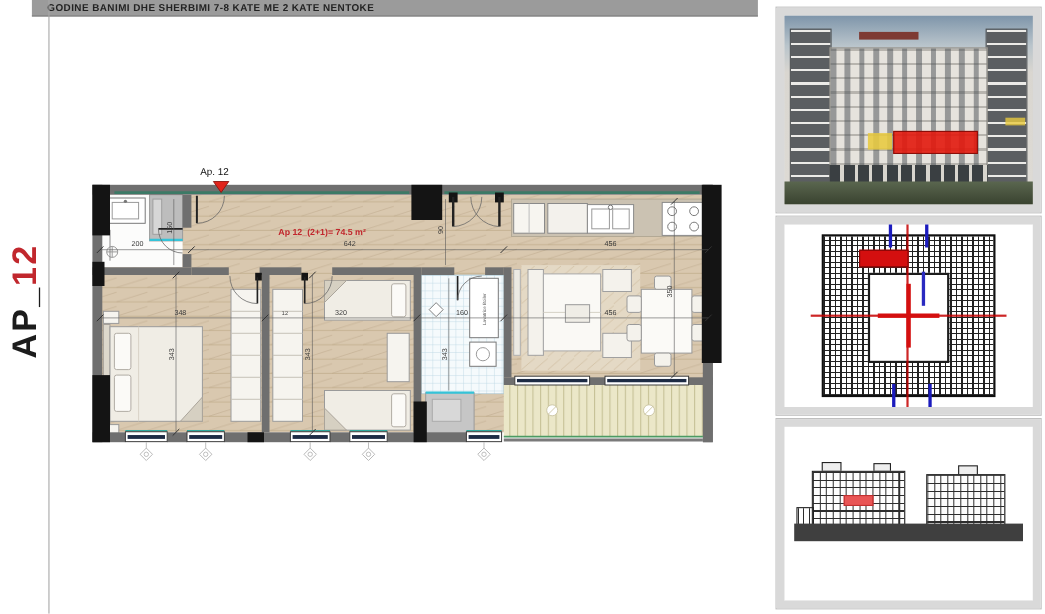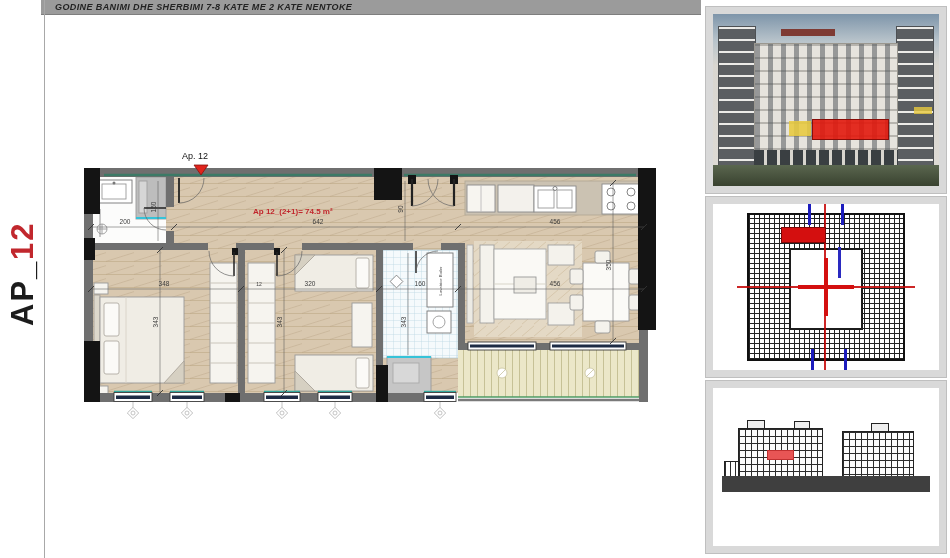--- a/index.html
+++ b/index.html
@@ -2,23 +2,23 @@
 <html><head>
 <meta charset="utf-8">
 <style>
   html,body{margin:0;padding:0;}
   body{
     width:950px;height:558px;position:relative;overflow:hidden;
     background:#ffffff;font-family:"Liberation Sans",sans-serif;
   }
   
   .header-bar{
-    position:absolute;left:41px;top:0;width:660px;height:14px;
+    position:absolute;left:29px;top:0;width:660px;height:14px;
     background:#9b9b9b;border-bottom:1px solid #7e7e7e;
-    display:flex;align-items:center;font-style:italic;
+    display:flex;align-items:center;
   }
   .header-bar span{
     font-size:9px;font-weight:bold;color:#232323;letter-spacing:.4px;
     padding-left:14px;white-space:nowrap;
   }
   
   .side-col-line{position:absolute;left:44px;top:0;width:1px;height:558px;background:#a8a8a8;}
   .side-label{
     position:absolute;left:2px;top:36px;height:290px;width:42px;
     writing-mode:vertical-rl;transform:rotate(180deg);

